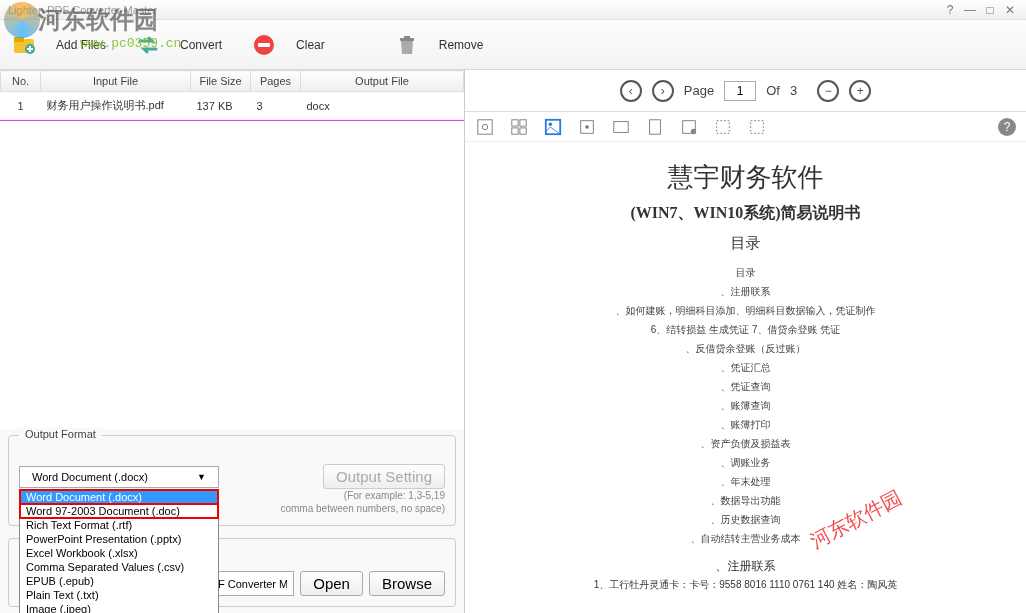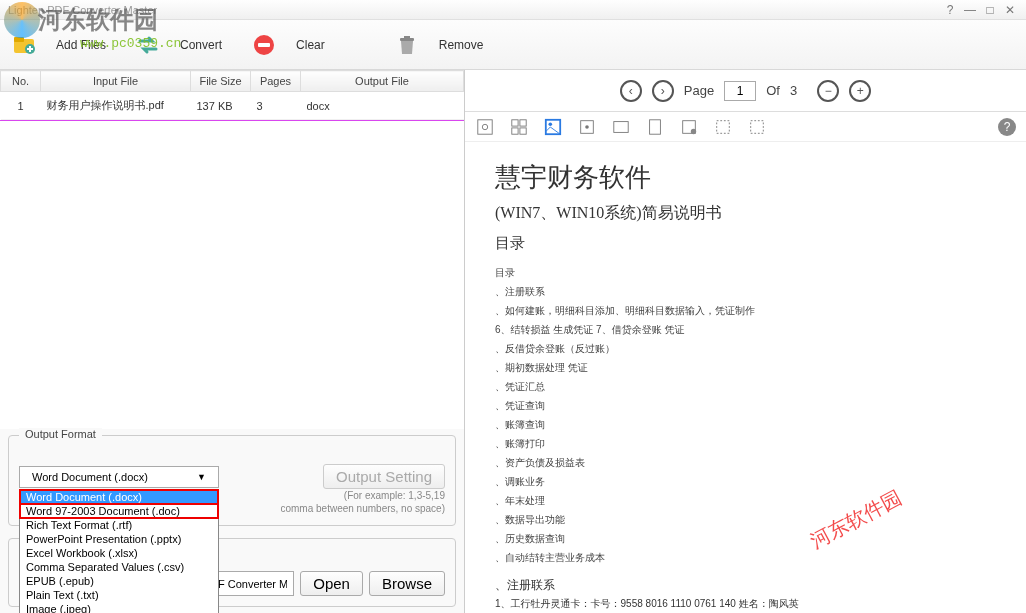--- a/index.html
+++ b/index.html
@@ -48,23 +48,23 @@
 .circ { width: 22px; height: 22px; border: 2px solid #555; border-radius: 50%; display: flex; align-items: center; justify-content: center; font-size: 12px; color: #555; cursor: pointer; }
 .pager .lbl { font-size: 13px; color: #444; }
 .pager input { width: 32px; height: 20px; border: 1px solid #aaa; text-align: center; font-size: 12px; }
 
 .viewbar { height: 30px; display: flex; align-items: center; padding: 0 10px; gap: 14px; border-bottom: 1px solid #eee; }
 .vicon { width: 20px; height: 20px; display: flex; align-items: center; justify-content: center; color: #777; }
 .vicon.active { color: #2a7ae2; }
 .vicon svg { width: 18px; height: 18px; }
 .help { margin-left: auto; width: 18px; height: 18px; border-radius: 50%; background: #888; color: #fff; display: flex; align-items: center; justify-content: center; font-size: 12px; }
 
-.preview { flex: 1; overflow: hidden; padding: 10px 30px; font-size: 11px; color: #333; position: relative; }
+.preview { flex: 1; overflow: hidden; padding: 10px 30px; font-size: 11px; color: #333; position: relative; text-align: center; }
 .preview h1 { font-size: 26px; font-weight: normal; margin: 8px 0; font-family: SimSun, serif; }
-.preview h2 { font-size: 16px; font-weight: normal; margin: 8px 0; font-family: SimSun, serif; }
+.preview h2 { font-size: 16px; font-weight: bold; margin: 8px 0; font-family: SimSun, serif; }
 .preview h3 { font-size: 15px; font-weight: normal; margin: 10px 0; font-family: SimSun, serif; }
 .preview .toc { font-size: 10px; line-height: 1.9; color: #444; font-family: SimSun, serif; }
 .preview .sect { font-size: 12px; margin-top: 10px; font-family: SimSun, serif; }
 .preview .body { font-size: 10px; line-height: 1.9; font-family: SimSun, serif; }
 
 .watermark-top { position: absolute; top: 4px; left: 38px; font-size: 24px; font-weight: bold; color: #555; opacity: .7; pointer-events: none; font-family: SimHei, sans-serif; }
 .watermark-logo { position: absolute; top: 2px; left: 4px; width: 36px; height: 36px; border-radius: 50%; background: conic-gradient(#f90,#09f,#f90); opacity: .6; pointer-events: none; }
 .watermark-url { position: absolute; top: 36px; left: 80px; font-size: 13px; color: #81c024; opacity: .9; pointer-events: none; font-family: Liberation Mono, monospace; }
 .watermark-red { position: absolute; bottom: 80px; right: 120px; color: #e00; font-size: 20px; transform: rotate(-28deg); opacity: .7; pointer-events: none; font-family: SimHei, sans-serif; }
 </style>
@@ -249,21 +249,20 @@
     <div class="preview">
       <h1>慧宇财务软件</h1>
       <h2>(WIN7、WIN10系统)简易说明书</h2>
       <h3>目录</h3>
       <div class="toc" id="toc">
           <div>目录</div>
           <div>、注册联系</div>
           <div>、如何建账，明细科目添加、明细科目数据输入，凭证制作</div>
           <div>6、结转损益 生成凭证 7、借贷余登账 凭证</div>
           <div>、反借贷余登账（反过账）</div>
-          <div>、期初数据处理 凭证</div>
           <div>、凭证汇总</div>
           <div>、凭证查询</div>
           <div>、账簿查询</div>
           <div>、账簿打印</div>
           <div>、资产负债及损益表</div>
           <div>、调账业务</div>
           <div>、年末处理</div>
           <div>、数据导出功能</div>
           <div>、历史数据查询</div>
           <div>、自动结转主营业务成本</div>

